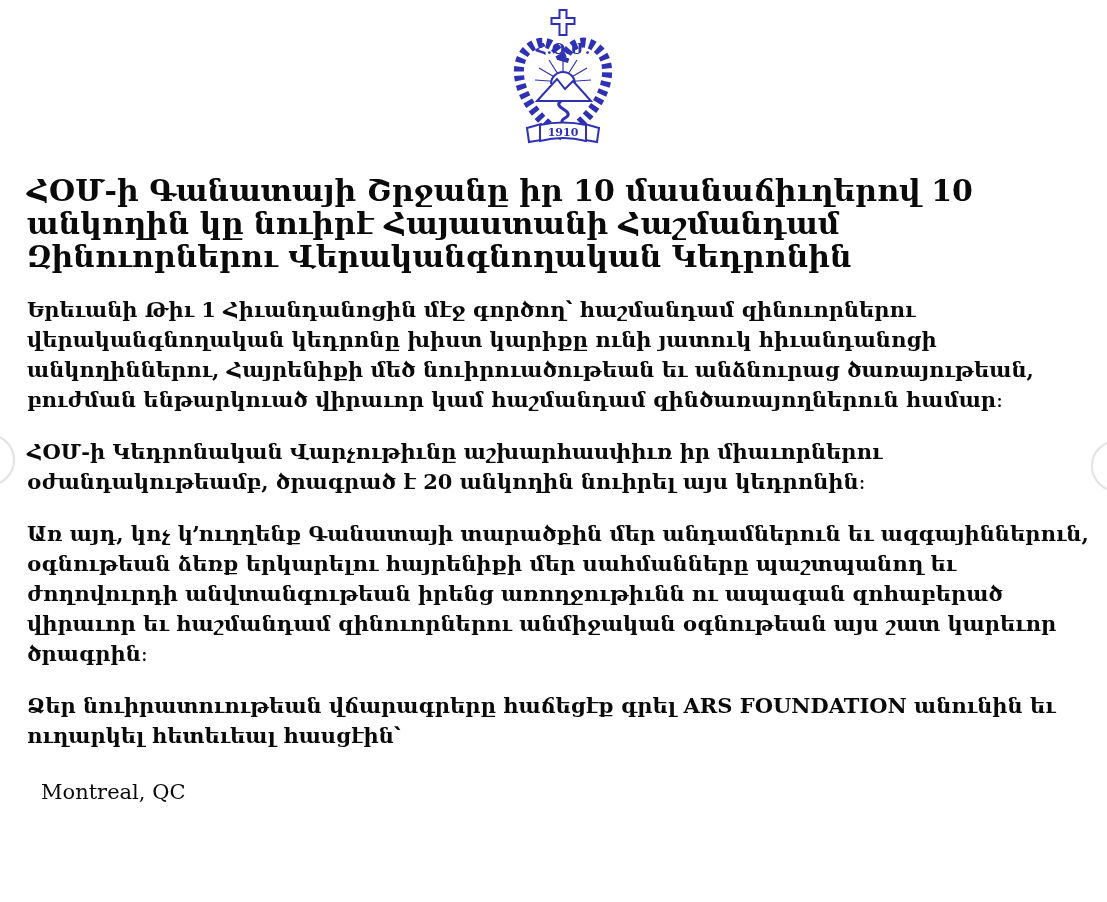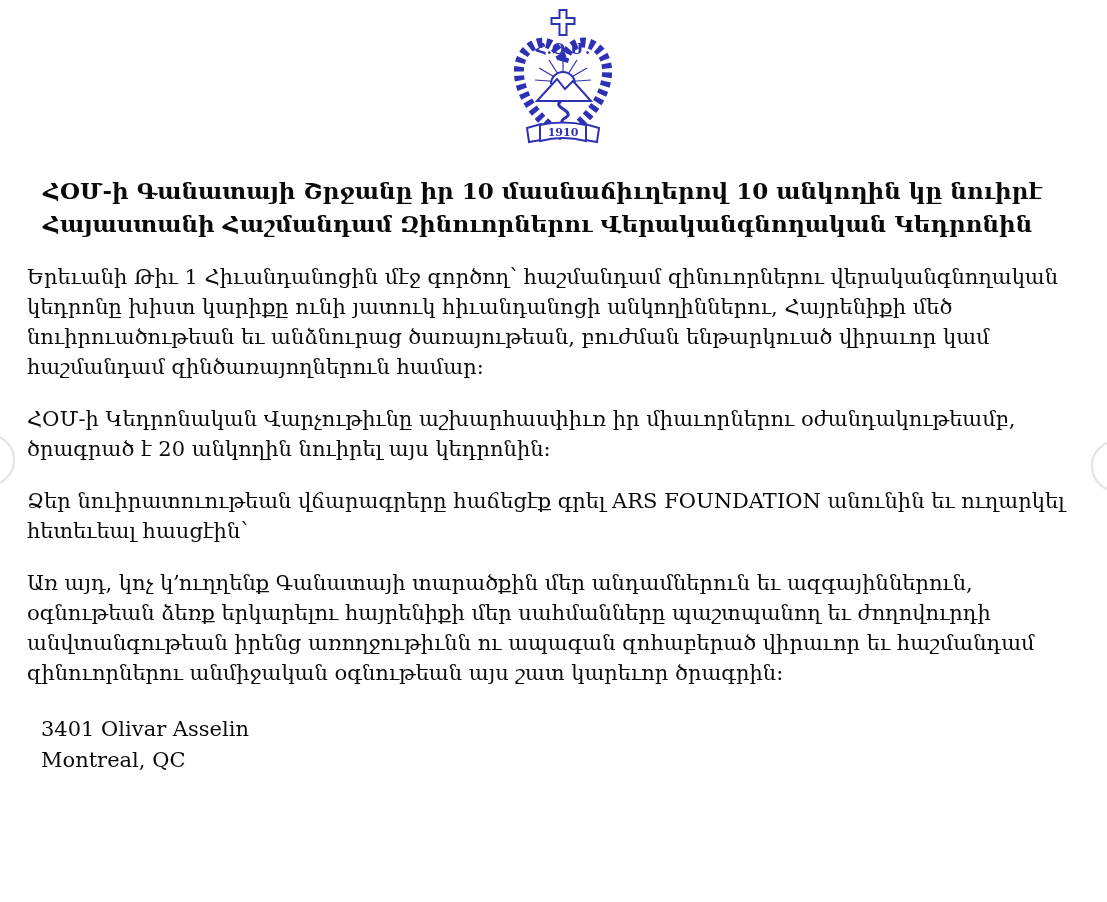--- a/index.html
+++ b/index.html
@@ -17,33 +17,34 @@
     padding: 8px 8px 0 27px;
   }
   .logo-wrap {
     display: flex;
     justify-content: center;
     height: 142px;
     align-items: flex-end;
   }
   .logo-wrap svg { display: block; }
   .doc-title {
-    margin: 24px 0 0 16px;
-    font-size: 23px;
+    margin: 24px 0 0 0;
+    font-size: 30px;
     font-weight: 700;
     line-height: 33px;
     max-width: 1048px;
     color: #0a0a0a;
   }
   .doc-paragraph {
     margin: 22px 0 0 0;
     font-size: 21px;
     line-height: 30px;
     max-width: 1075px;
     color: #0a0a0a;
+    font-weight: bold;
   }
   .address-block {
     margin: 26px 0 0 14px;
     font-size: 21px;
     line-height: 31px;
     color: #0a0a0a;
   }
   .nav-circle {
     position: absolute;
     width: 52px;
@@ -96,25 +97,24 @@
         <path d="M37 117 Q60 112 83 117 L83 133 Q60 127 37 133 Z" fill="#ffffff" stroke="#2f31b5" stroke-width="2"></path>
       </g>
       <text x="60" y="128" text-anchor="middle" font-size="11" font-weight="bold" fill="#2f31b5">1910</text>
     </svg>
   </div>
 
   <h1 class="doc-title">ՀՕՄ-ի Գանատայի Շրջանը իր 10 մասնաճիւղերով 10 անկողին կը նուիրէ Հայաստանի Հաշմանդամ Զինուորներու Վերականգնողական Կեդրոնին</h1>
 
   <p class="doc-paragraph">Երեւանի Թիւ 1 Հիւանդանոցին մէջ գործող՝ հաշմանդամ զինուորներու վերականգնողական կեդրոնը խիստ կարիքը ունի յատուկ հիւանդանոցի անկողիններու, Հայրենիքի մեծ նուիրուածութեան եւ անձնուրաց ծառայութեան, բուժման ենթարկուած վիրաւոր կամ հաշմանդամ զինծառայողներուն համար։</p>
   <p class="doc-paragraph">ՀՕՄ-ի Կեդրոնական Վարչութիւնը աշխարհասփիւռ իր միաւորներու օժանդակութեամբ, ծրագրած է 20 անկողին նուիրել այս կեդրոնին։</p>
+  <p class="doc-paragraph">Առ այդ, կոչ կ՚ուղղենք Գանատայի տարածքին մեր անդամներուն եւ ազգայիններուն, օգնութեան ձեռք երկարելու հայրենիքի մեր սահմանները պաշտպանող եւ ժողովուրդի անվտանգութեան իրենց առողջութիւնն ու ապագան զոհաբերած վիրաւոր եւ հաշմանդամ զինուորներու անմիջական օգնութեան այս շատ կարեւոր ծրագրին։</p>
   <p class="doc-paragraph">Ձեր նուիրատուութեան վճարագրերը հաճեցէք գրել ARS FOUNDATION անունին եւ ուղարկել հետեւեալ հասցէին՝</p>
-  <p class="doc-paragraph">Առ այդ, կոչ կ՚ուղղենք Գանատայի տարածքին մեր անդամներուն եւ ազգայիններուն, օգնութեան ձեռք երկարելու հայրենիքի մեր սահմանները պաշտպանող եւ ժողովուրդի անվտանգութեան իրենց առողջութիւնն ու ապագան զոհաբերած վիրաւոր եւ հաշմանդամ զինուորներու անմիջական օգնութեան այս շատ կարեւոր ծրագրին։</p>
 
   <div class="address-block">
-    <div>3401 Olivar Asselin</div>
     <div>Montreal, QC</div>
 
   </div>
 
 </div>
 
 <button class="nav-circle prev" aria-label="previous"></button>
 <button class="nav-circle next" aria-label="next"></button>
 
 </body></html>

